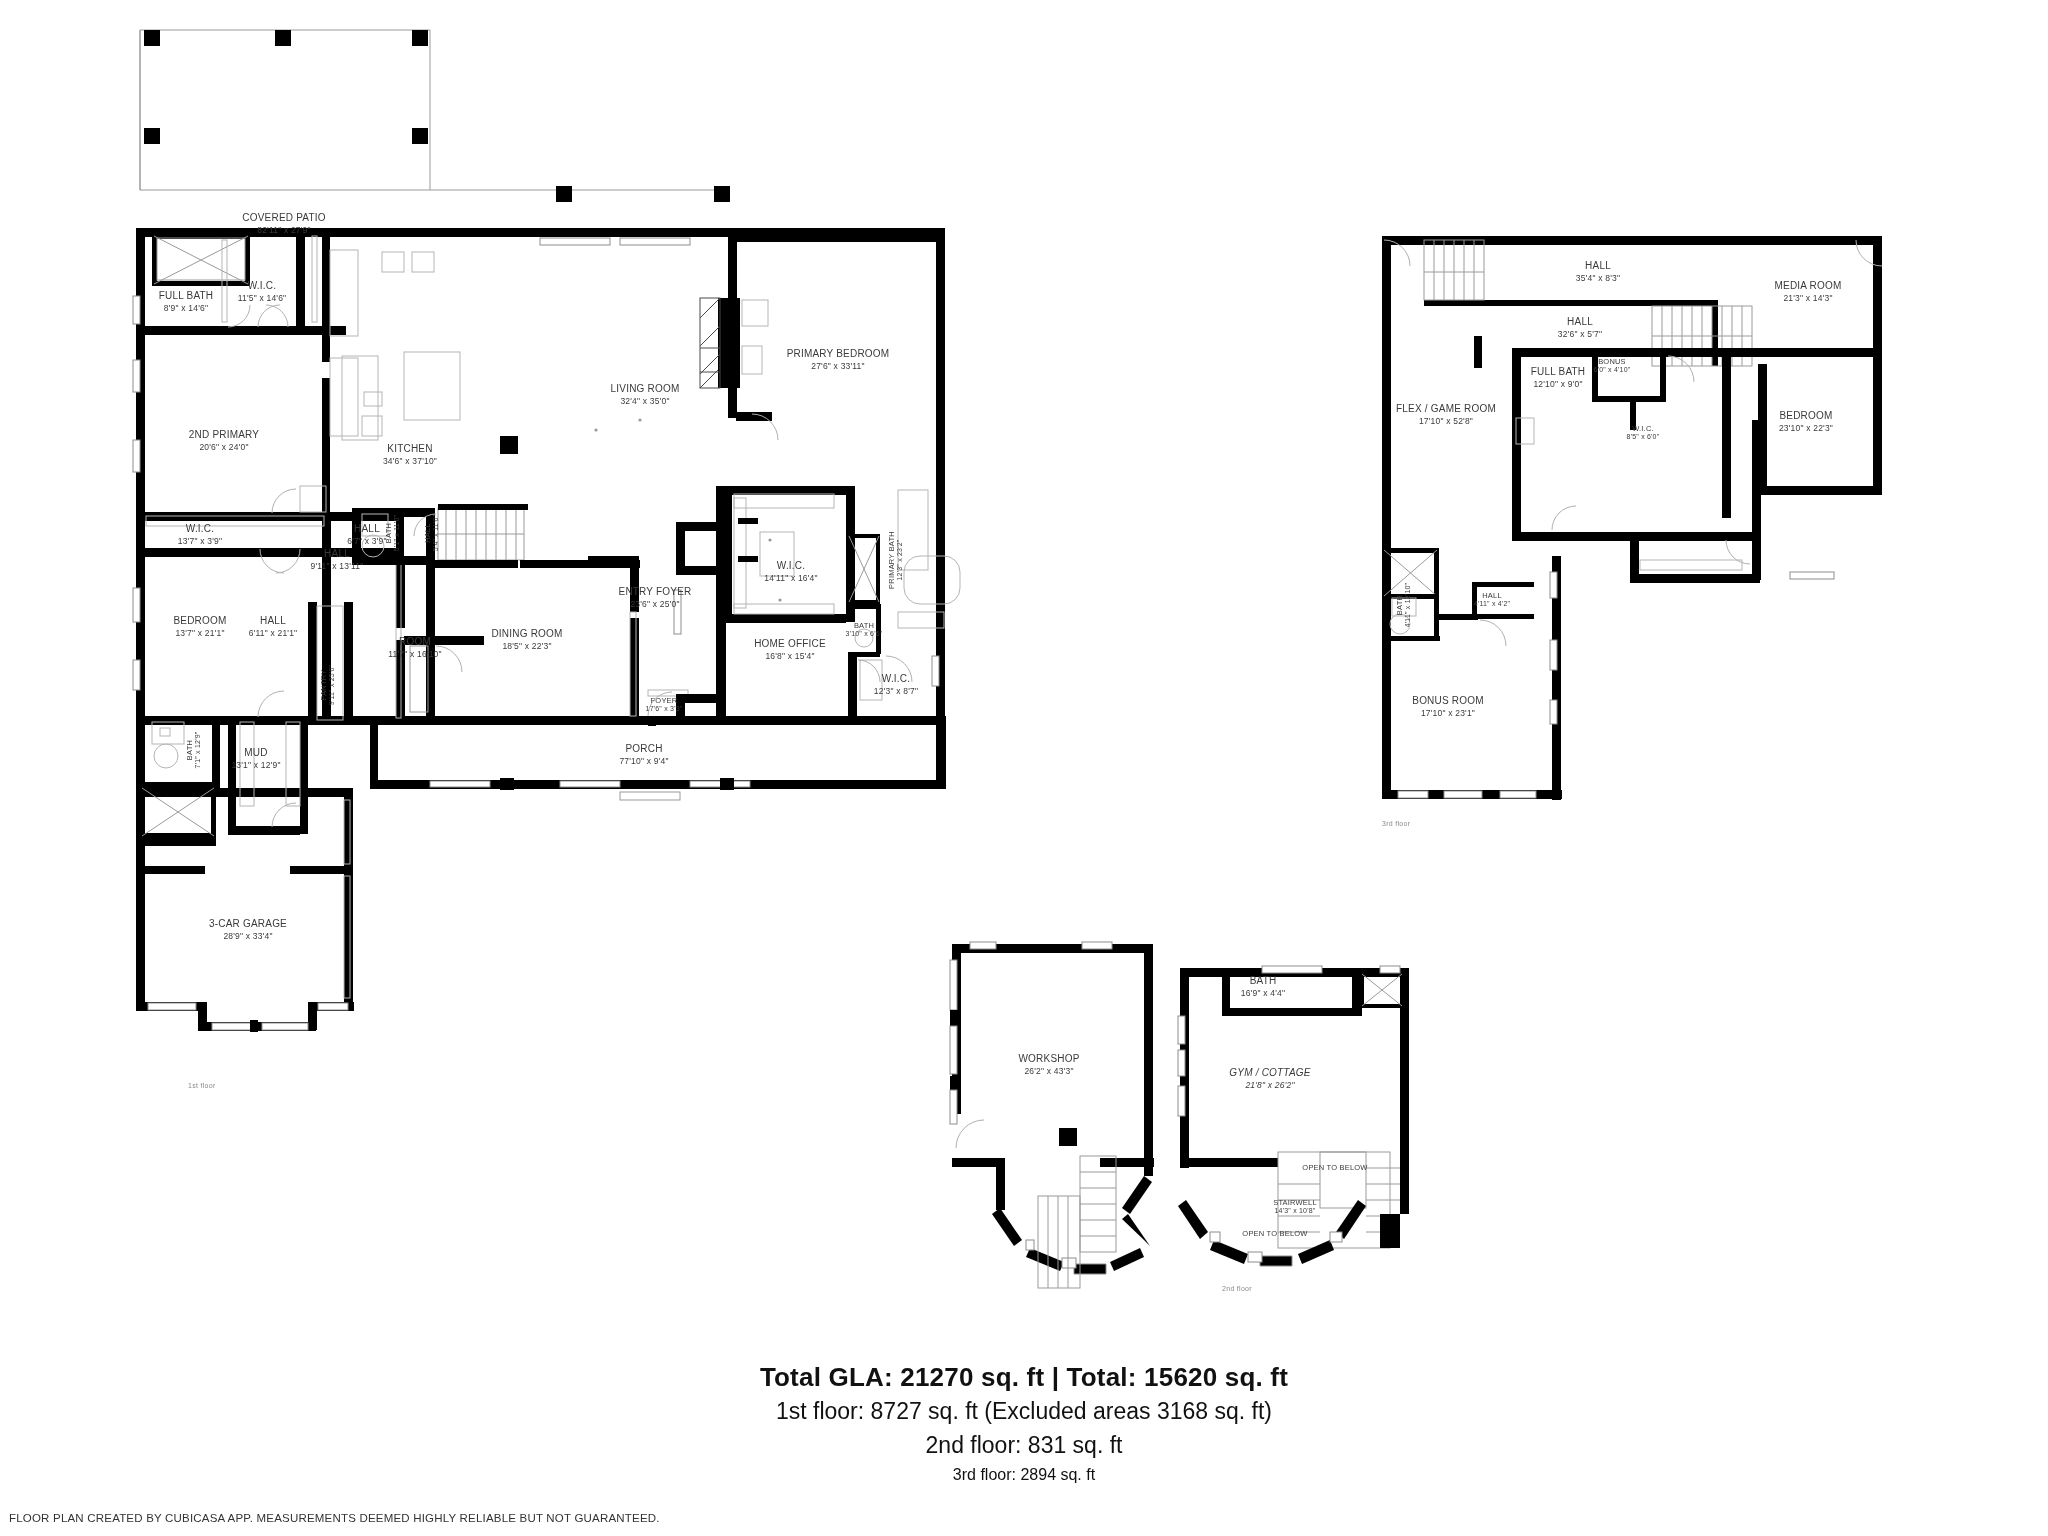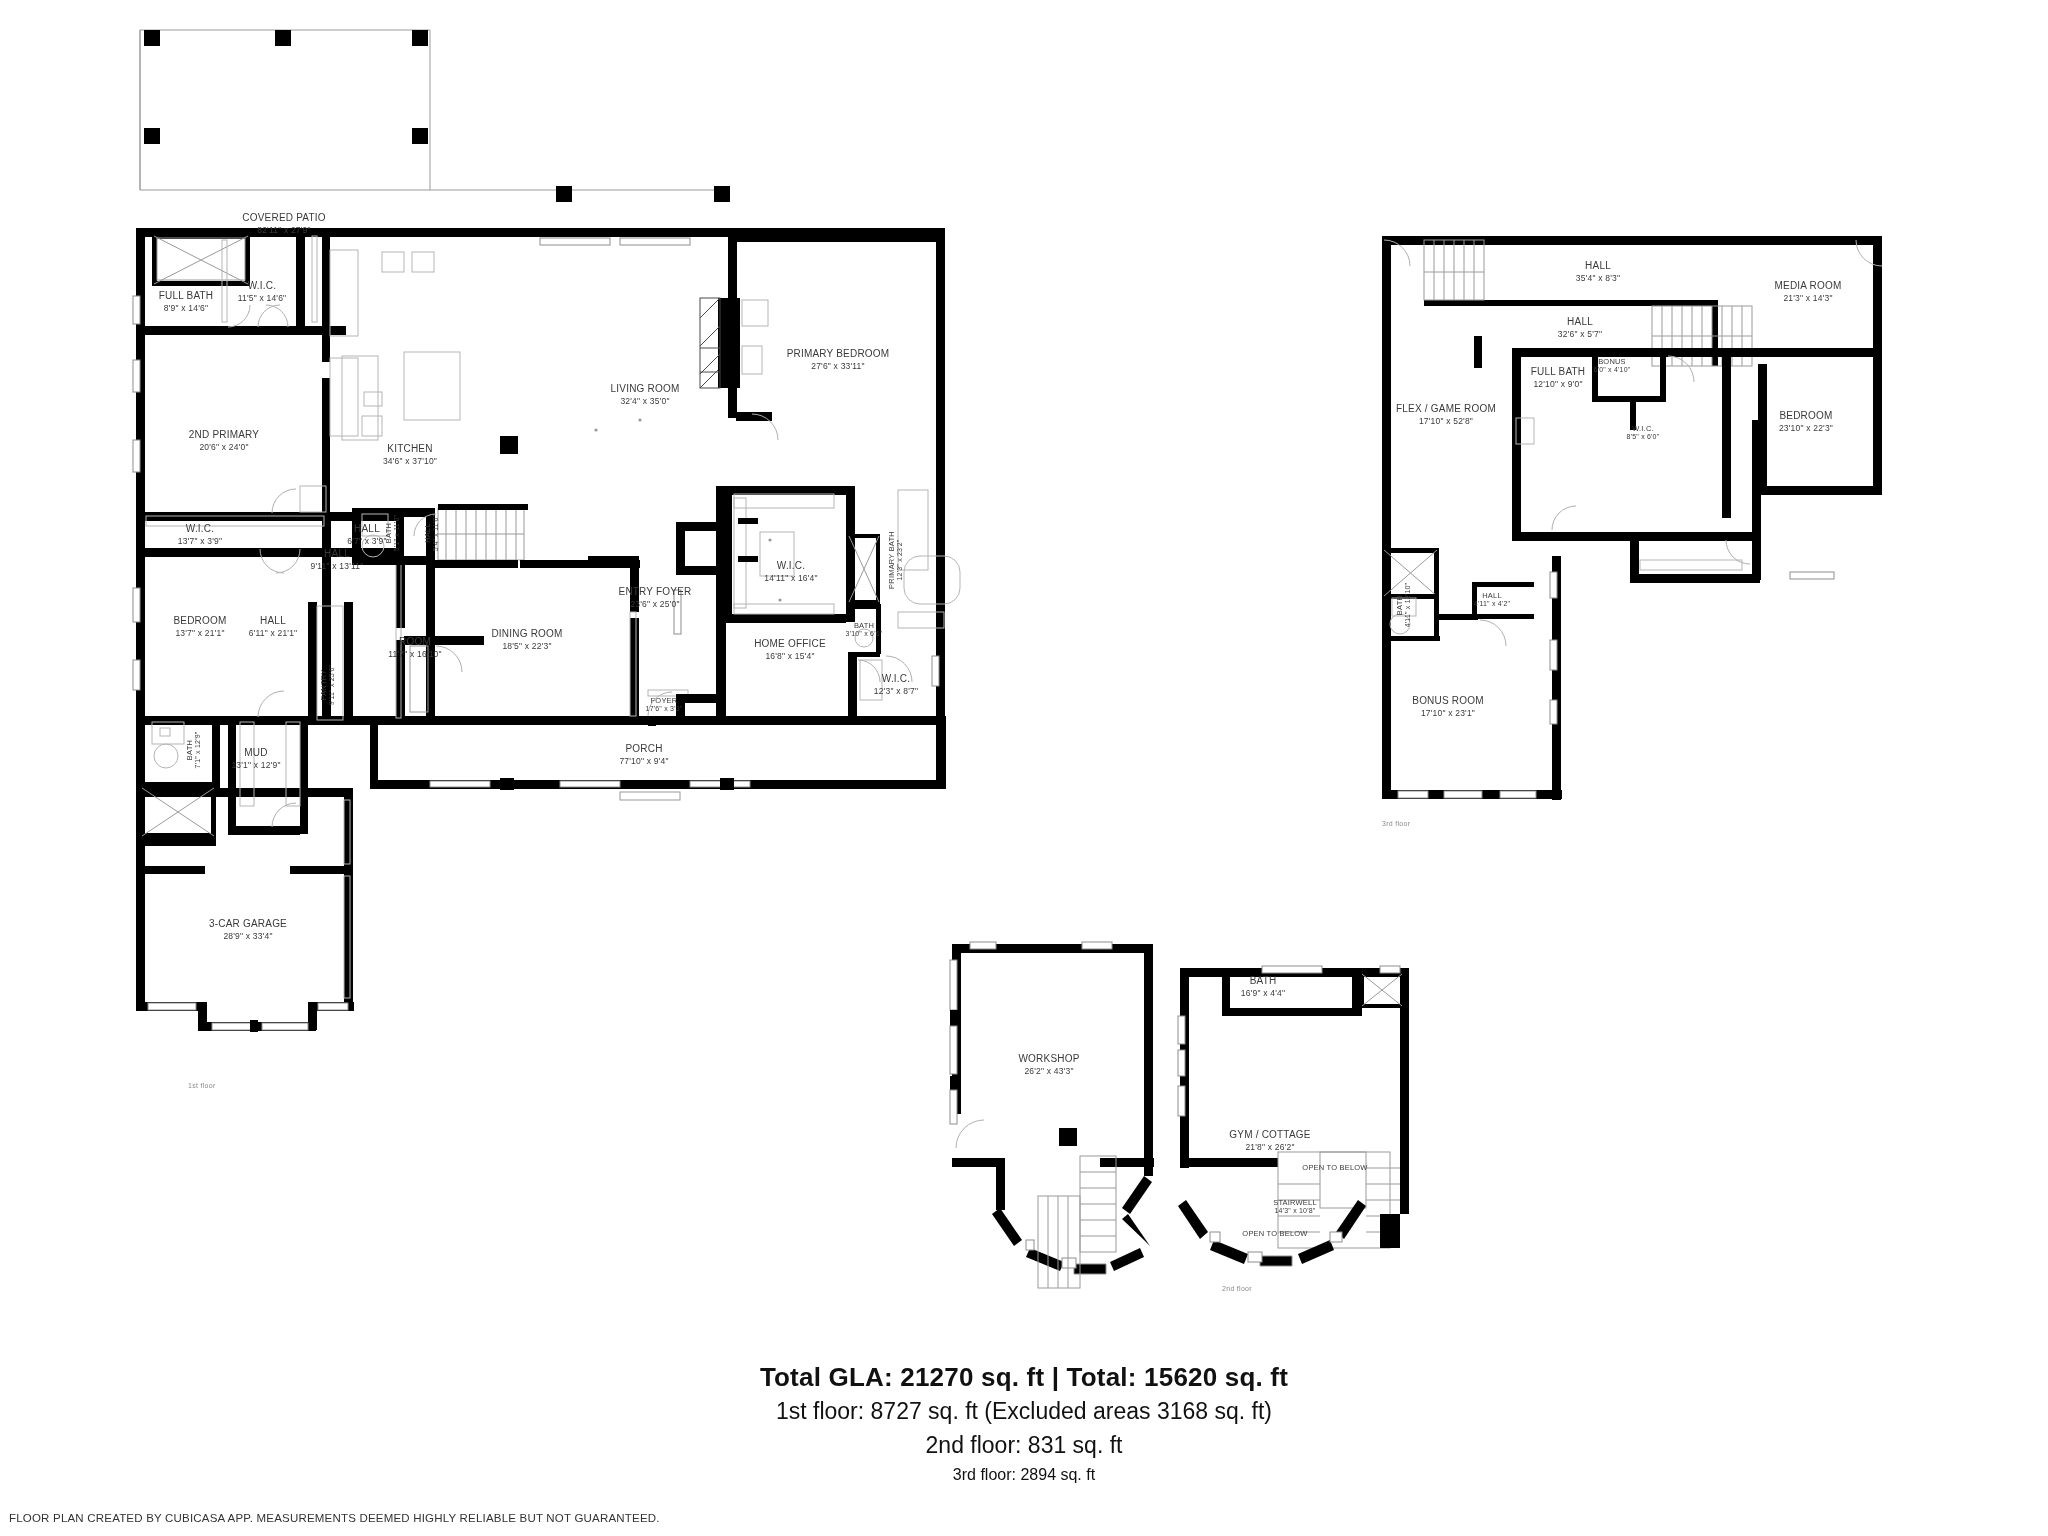--- a/index.html
+++ b/index.html
@@ -666,21 +666,21 @@
 </div>
 
 <div class="label" style="left:1049px;top:1065px;">
   <span class="nm">WORKSHOP</span>
   <span class="dm">26'2" x 43'3"</span>
 </div>
 <div class="label" style="left:1263px;top:987px;">
   <span class="nm">BATH</span>
   <span class="dm">16'9" x 4'4"</span>
 </div>
-<div class="label" style="left:1270px;top:1141px;">
+<div class="label" style="left:1270px;top:1079px;font-style:italic;">
   <span class="nm">GYM / COTTAGE</span>
   <span class="dm">21'8" x 26'2"</span>
 </div>
 <div class="label tiny" style="left:1295px;top:1207px;">
   <span class="nm">STAIRWELL</span>
   <span class="dm">14'3" x 10'8"</span>
 </div>
 <div class="label tiny" style="left:1335px;top:1168px;">
   <span class="nm">OPEN TO BELOW</span>
 </div>

